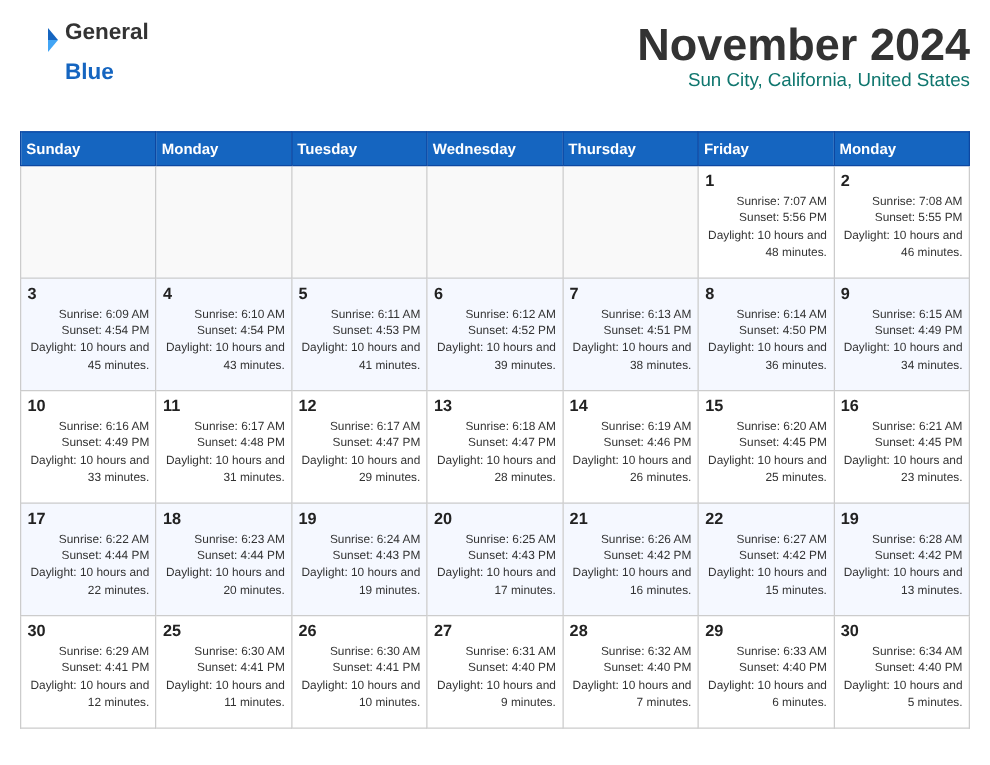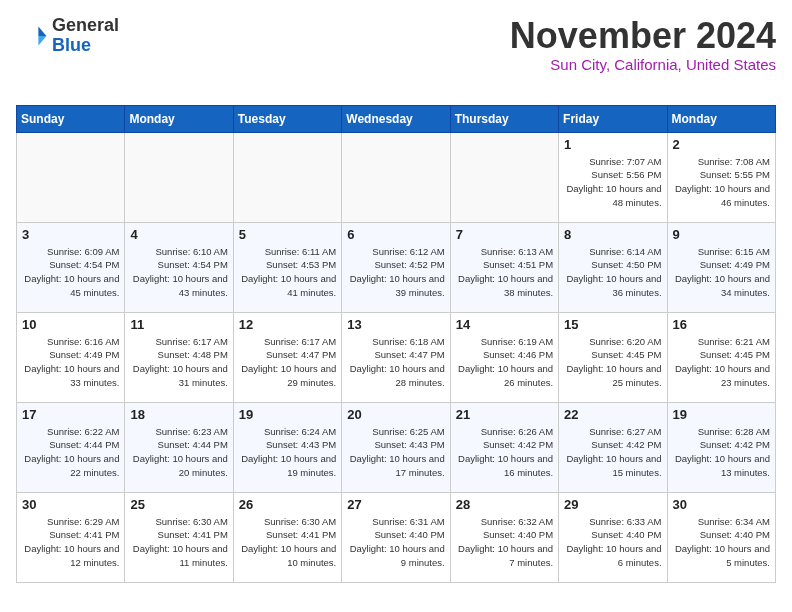--- a/index.html
+++ b/index.html
@@ -11,44 +11,44 @@
       padding: 16px;
     }
     .header {
       display: flex;
       justify-content: space-between;
       align-items: flex-start;
       margin-bottom: 10px;
     }
     .logo {
       display: flex;
-      align-items: center;
+      align-items: flex-start;
       gap: 4px;
     }
     .logo-text {
       font-size: 18px;
       font-weight: bold;
       line-height: 1.1;
     }
     .logo-text .general { color: #333; }
-    .logo-text .blue { color: #1565c0; }
+    .logo-text .blue { color: #1565c0; margin-top: 12px; }
     .logo-icon {
       width: 32px;
       height: 32px;
     }
     .title-block { text-align: right; }
     .month-title {
       font-size: 36px;
       font-weight: bold;
       color: #333;
       line-height: 1.1;
     }
     .subtitle {
       font-size: 15px;
-      color: #a21caf;
+      color: #0f766e;
     }
     table {
       width: 100%;
       border-collapse: collapse;
       table-layout: fixed;
       margin-top: 32px;
     }
     thead th {
       background-color: #1565c0;
       color: #fff;

